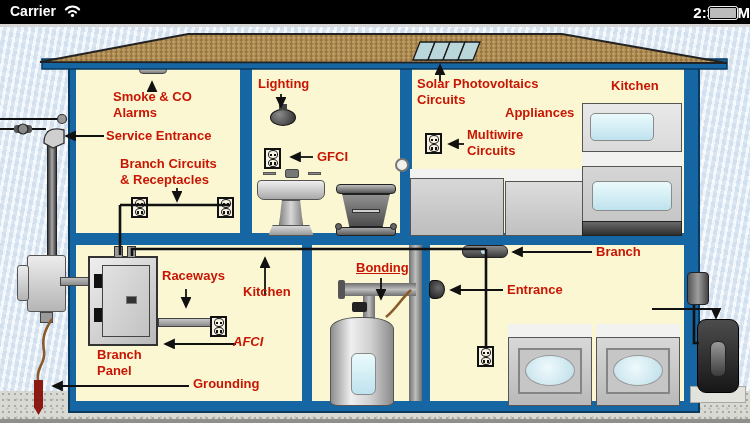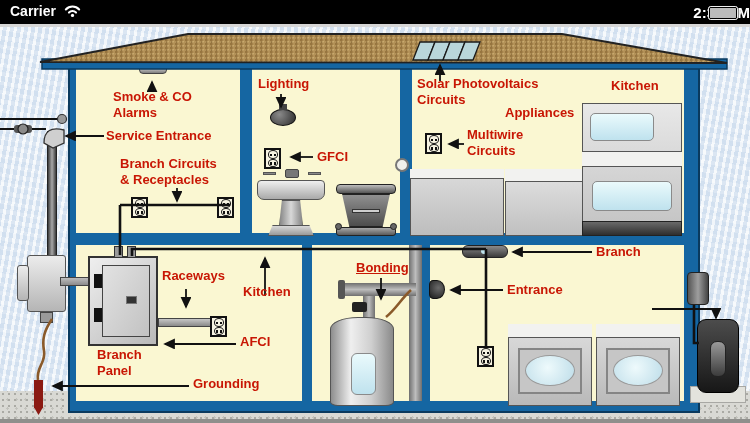--- a/index.html
+++ b/index.html
@@ -298,21 +298,21 @@
     <div class="abs lbl" style="left:611px;top:75px;">Kitchen</div>
     <div class="abs lbl" style="left:467px;top:124px;">
       <div>Multiwire</div>
           <div>Circuits</div>
     </div>
     <div class="abs lbl" style="left:596px;top:241px;">Branch</div>
     <div class="abs lbl" style="left:507px;top:279px;">Entrance</div>
     <div class="abs lbl" style="left:243px;top:281px;">Kitchen</div>
     <div class="abs lbl" style="left:356px;top:257px;text-decoration:underline;">Bonding</div>
     <div class="abs lbl" style="left:162px;top:265px;">Raceways</div>
-    <div class="abs lbl" style="left:240px;top:331px;">AFCI</div>
+    <div class="abs lbl" style="left:233px;top:331px;font-style:italic;">AFCI</div>
     <div class="abs lbl" style="left:97px;top:344px;">
       <div>Branch</div>
           <div>Panel</div>
     </div>
     <div class="abs lbl" style="left:193px;top:373px;">Grounding</div>
 
   </div>
   </div>
 </div>
 

